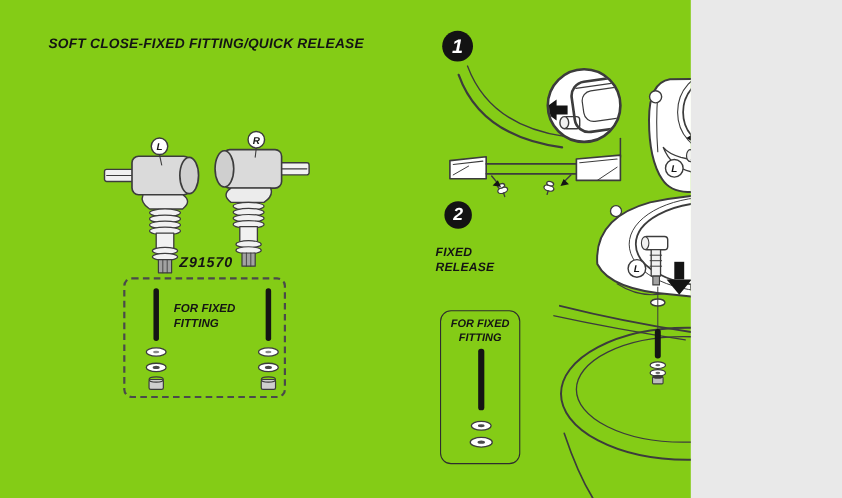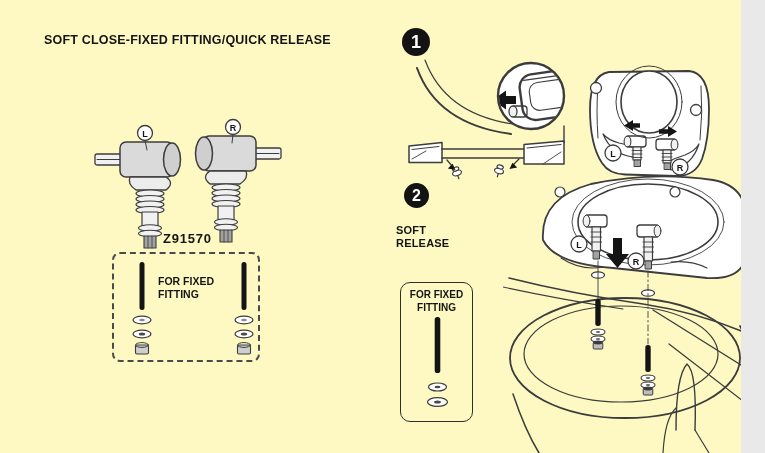--- a/index.html
+++ b/index.html
@@ -1,17 +1,17 @@
 <!DOCTYPE html>
 <html><head>
 <meta charset="utf-8">
 <style>
   html,body{margin:0;padding:0;background:#e9e9e9;}
-  .sheet{position:relative;width:741px;height:453px;background:#fef9c3;
-         font-family:"Liberation Sans",sans-serif;color:#141414;overflow:hidden;}
+  .sheet{position:relative;width:628px;height:453px;background:#84cc16;
+         font-family:"Liberation Sans",sans-serif;color:#141414;overflow:hidden;font-style:italic;}
   .abs{position:absolute;}
   .title{left:44px;top:33px;font-size:12.5px;font-weight:bold;letter-spacing:.2px;white-space:nowrap;}
   .step-badge{background:#131313;color:#fff;border-radius:50%;display:flex;align-items:center;
               justify-content:center;font-weight:bold;}
   .badge1{left:402px;top:28px;width:28px;height:28px;font-size:18px;}
   .badge2{left:404px;top:183px;width:25px;height:25px;font-size:16px;}
   .quick-release{left:396px;top:224px;font-size:11px;font-weight:bold;line-height:1.2;letter-spacing:.2px;}
   .quick-release span{display:block;}
   .dashed-box{left:112px;top:252px;width:148px;height:110px;border:2px dashed #4a4a4a;
               border-radius:8px;box-sizing:border-box;}
@@ -194,21 +194,21 @@
       <circle cx="220" cy="141" r="8" class="wh s" stroke-width="1.3"></circle>
       <text x="220" y="144.5" class="svgtxt lr">L</text>
       <circle cx="287" cy="155" r="8" class="wh s" stroke-width="1.3"></circle>
       <text x="287" y="158.5" class="svgtxt lr">R</text>
     </g>
   </svg>
 
   <div class="abs step-badge badge2">2</div>
 
   <div class="abs quick-release">
-    <span>SOFT</span>
+    <span>FIXED</span>
     <span>RELEASE</span>
   </div>
 
   <div class="abs rounded-box">
     <div class="label">
       <span>FOR FIXED</span>
       <span>FITTING</span>
     </div>
     <svg width="73" height="137" viewBox="0 0 73 137">
       <rect x="33.7" y="34" width="5.6" height="56" rx="2.6" class="blk"></rect>

